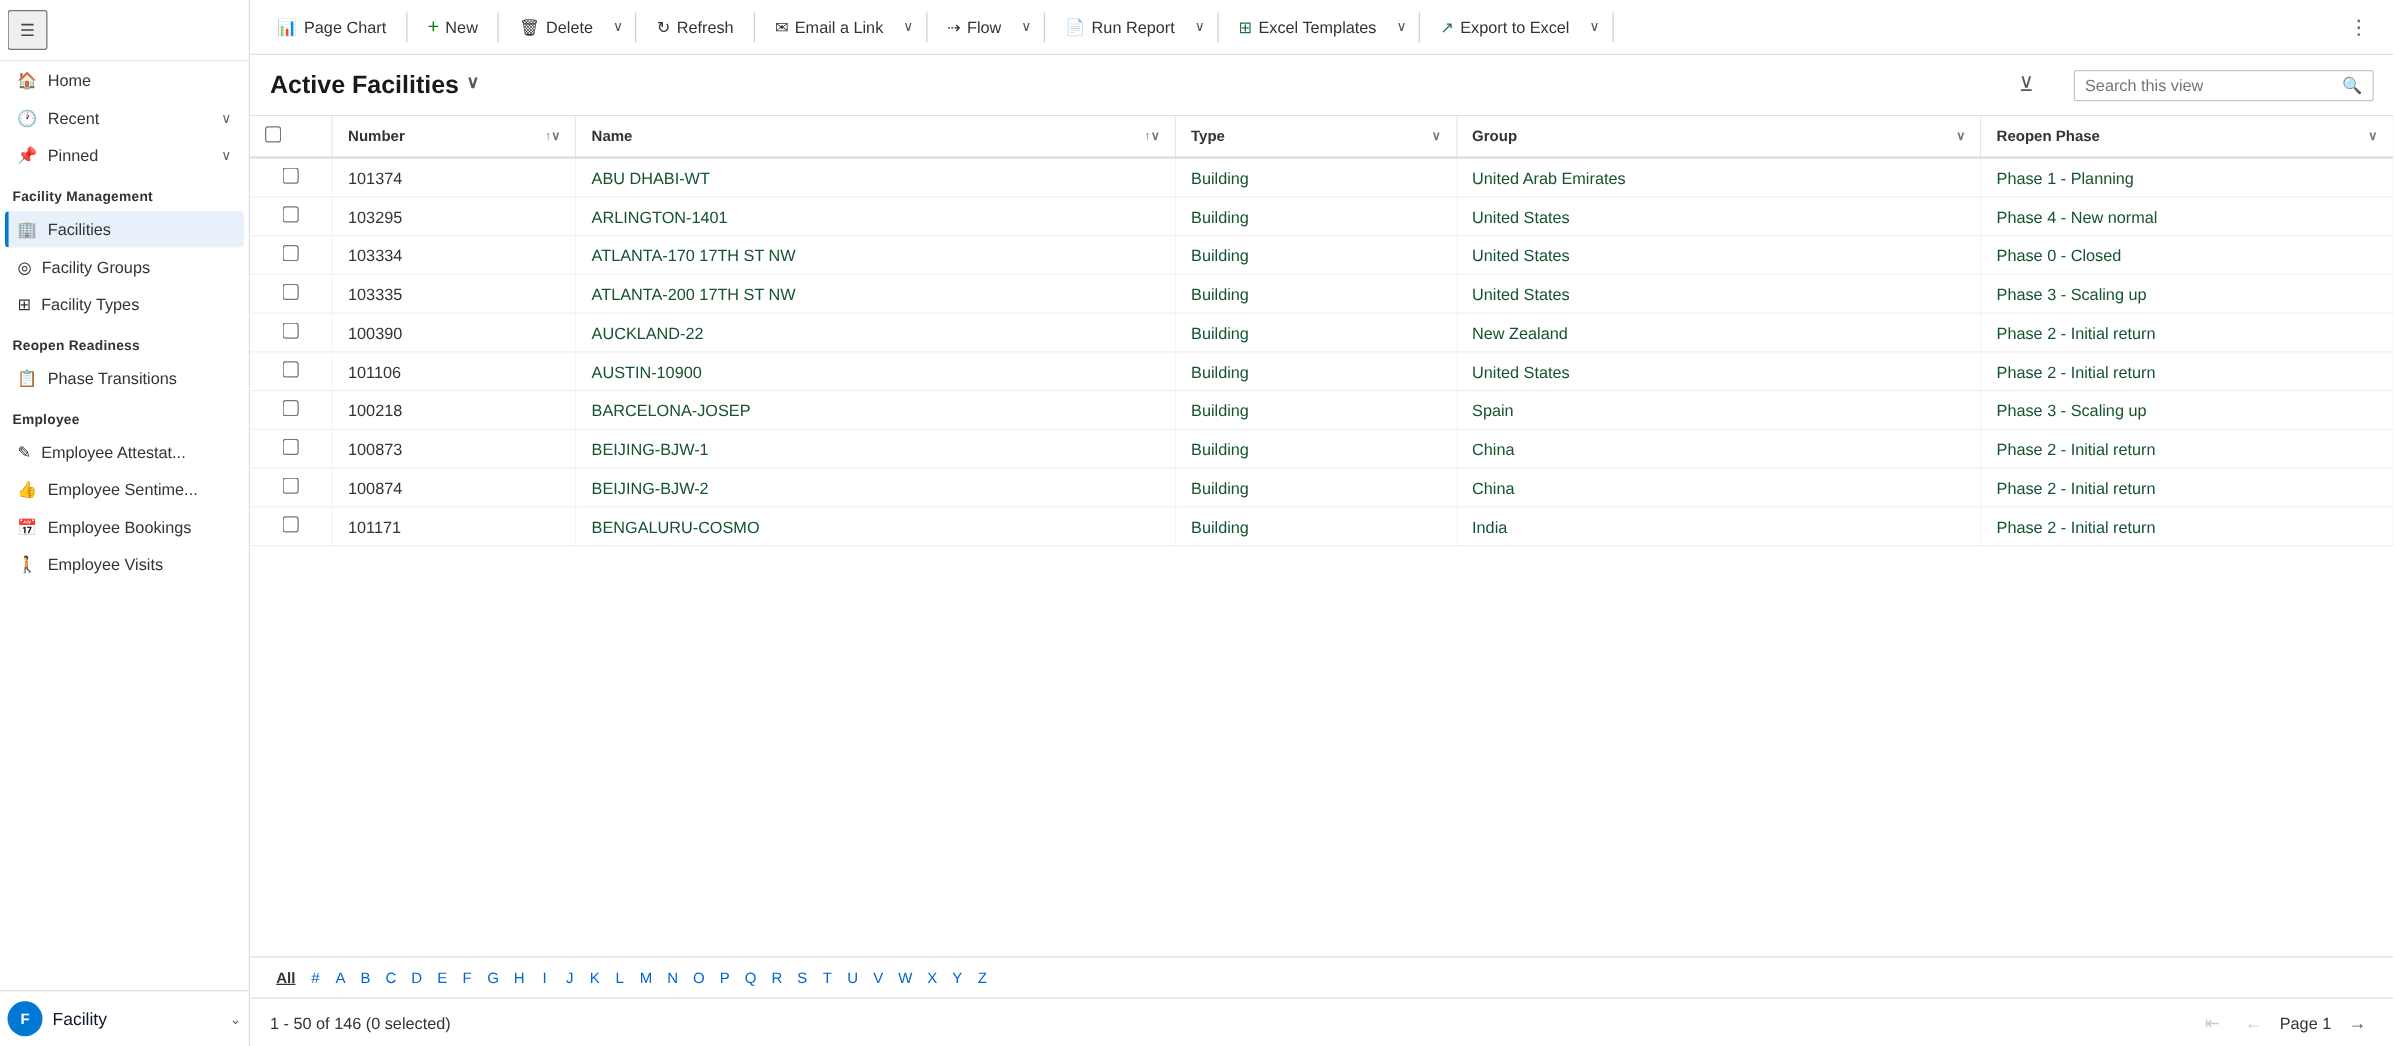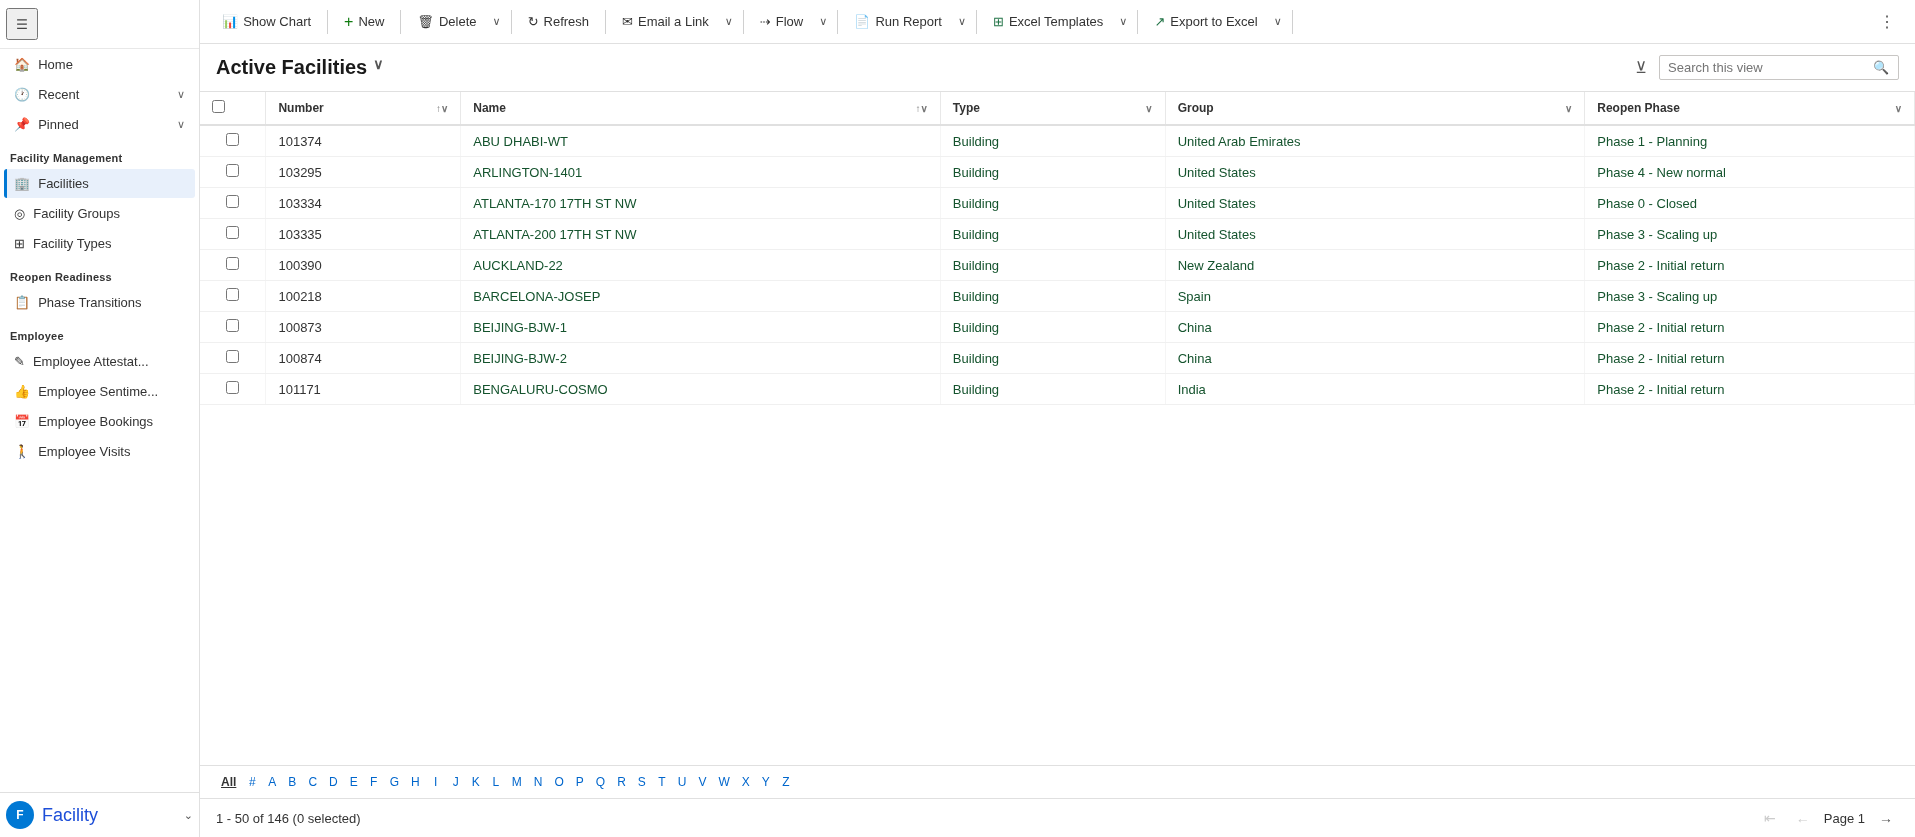--- a/index.html
+++ b/index.html
@@ -49,21 +49,21 @@
       cursor: pointer;
     }
     .sidebar-footer .avatar {
       width: 28px; height: 28px;
       border-radius: 50%;
       background: #0078d4;
       color: #fff;
       display: flex; align-items: center; justify-content: center;
       font-size: 12px; font-weight: 700;
     }
-    .sidebar-footer .footer-label { font-size: 18px; color: #1d4ed8; flex: 1; }
+    .sidebar-footer .footer-label { font-size: 14px; color: #0f172a; flex: 1; }
     .sidebar-scrollbar-area { flex: 1; overflow-y: auto; }
 
     
     .main {
       flex: 1;
       display: flex;
       flex-direction: column;
       overflow: hidden;
       background: #fff;
     }
@@ -122,21 +122,21 @@
       margin-left: auto;
       display: flex; align-items: center; gap: 8px;
     }
     .filter-icon {
       color: #555; cursor: pointer; font-size: 16px; padding: 4px;
     }
     .search-box {
       display: flex; align-items: center;
       border: 1px solid #c8c6c4; border-radius: 2px;
       padding: 4px 8px; gap: 6px;
-      width: 240px; background: #fff;
+      width: 240px; background: #fff; margin-left: 20px;
     }
     .search-box input {
       border: none; outline: none; font-size: 13px; flex: 1; color: #333;
     }
     .search-box .search-icon { color: #555; }
 
     
     .grid-container {
       flex: 1;
       overflow: auto;
@@ -288,21 +288,21 @@
     <span class="footer-label">Facility</span>
     <span style="color:#555;font-size:11px;">⌄</span>
   </div>
 </nav>
 
 <div class="main">
 
   <div class="toolbar">
     <button class="toolbar-btn">
       <span>📊</span>
-      <span>Show Chart</span>
+      <span>Page Chart</span>
     </button>
     <div class="toolbar-divider"></div>
     <button class="toolbar-btn">
       <span style="color:#107c10;font-size:16px;">+</span>
       <span>New</span>
     </button>
     <div class="toolbar-divider"></div>
     <button class="toolbar-btn">
       <span>🗑</span>
       <span>Delete</span>
@@ -448,20 +448,30 @@
     <td>100390</td>
     <td class="link">AUCKLAND-22</td>
     <td class="link">Building</td>
     <td class="link">New Zealand</td>
     <td class="link">Phase 2 - Initial return</td>
   </tr>
           <tr>
     <td class="col-check-cell">
       <input type="checkbox" style="">
     </td>
+    <td>101106</td>
+    <td class="link">AUSTIN-10900</td>
+    <td class="link">Building</td>
+    <td class="link">United States</td>
+    <td class="link">Phase 2 - Initial return</td>
+  </tr>
+          <tr>
+    <td class="col-check-cell">
+      <input type="checkbox" style="">
+    </td>
     <td>100218</td>
     <td class="link">BARCELONA-JOSEP</td>
     <td class="link">Building</td>
     <td class="link">Spain</td>
     <td class="link">Phase 3 - Scaling up</td>
   </tr>
           <tr>
     <td class="col-check-cell">
       <input type="checkbox" style="">
     </td>

